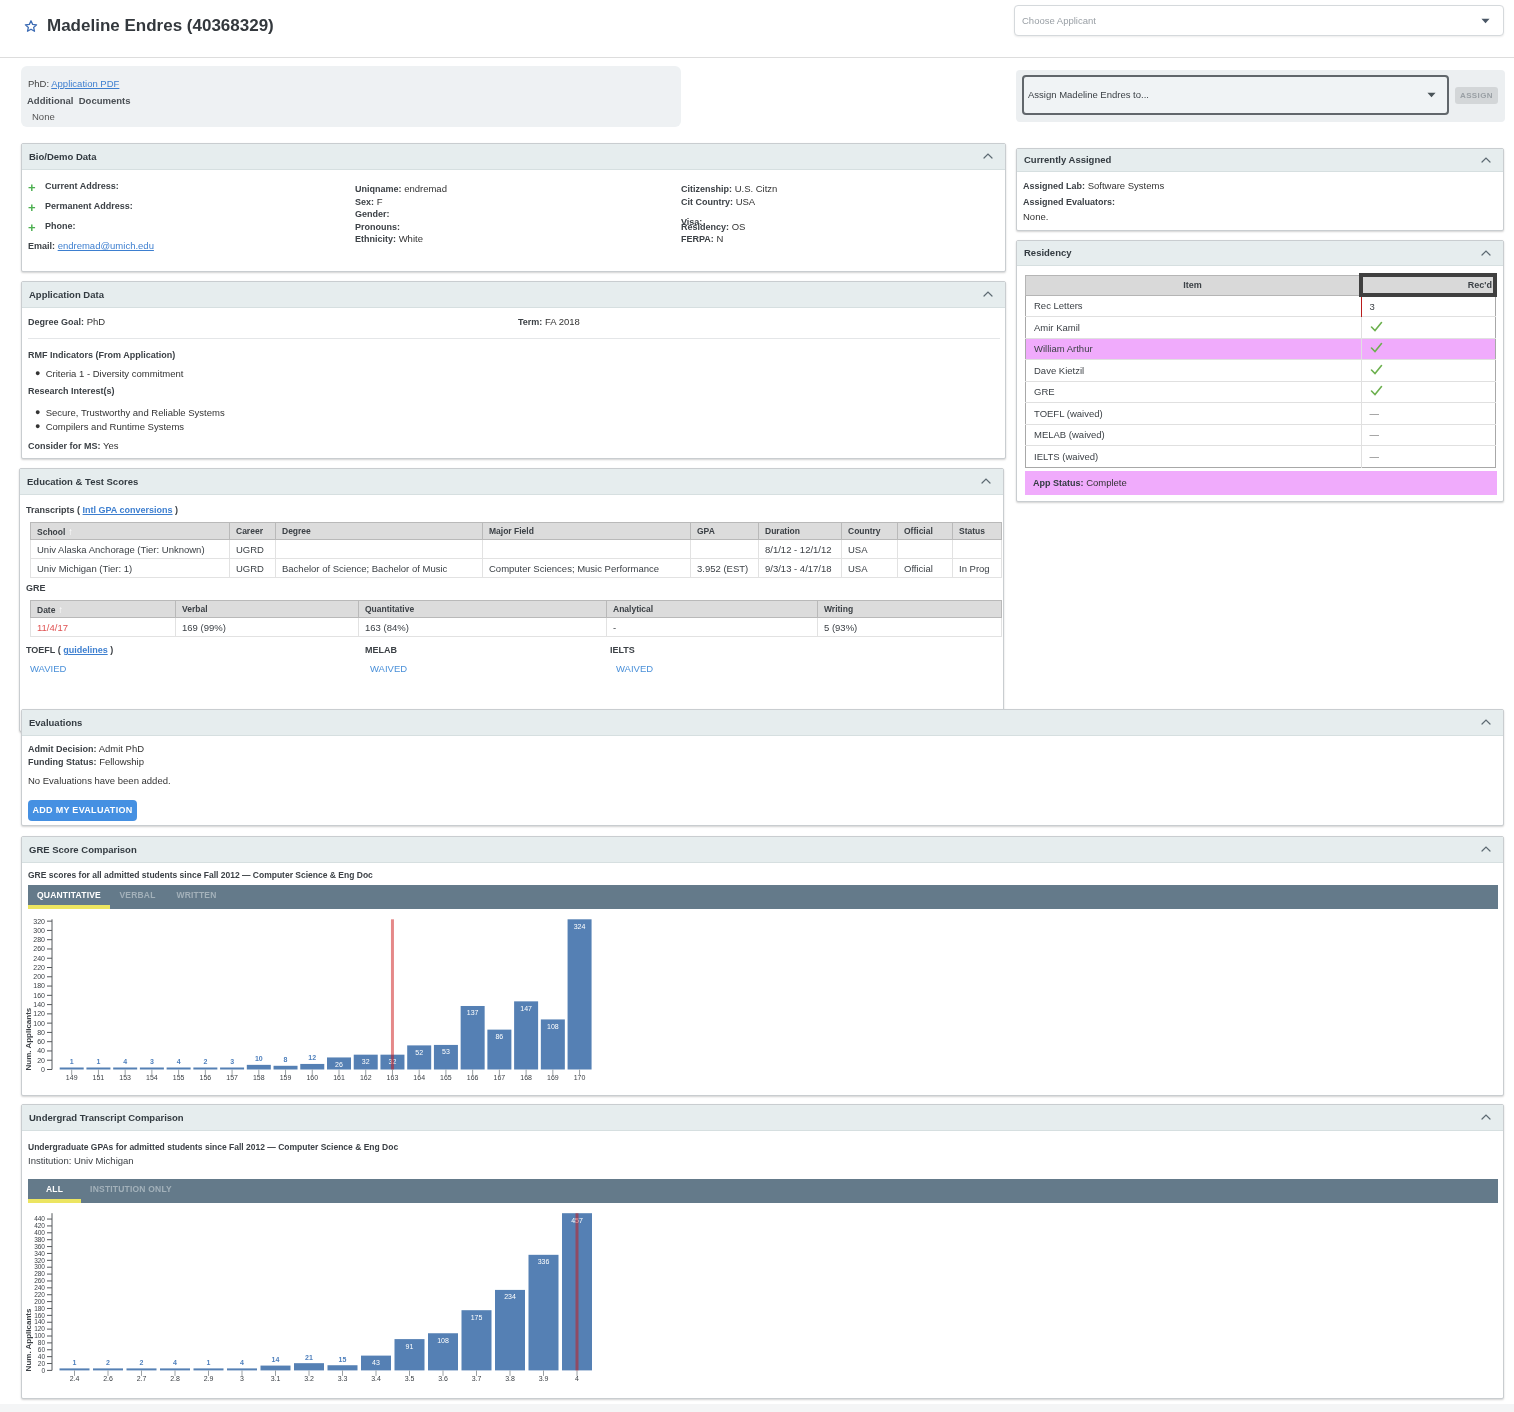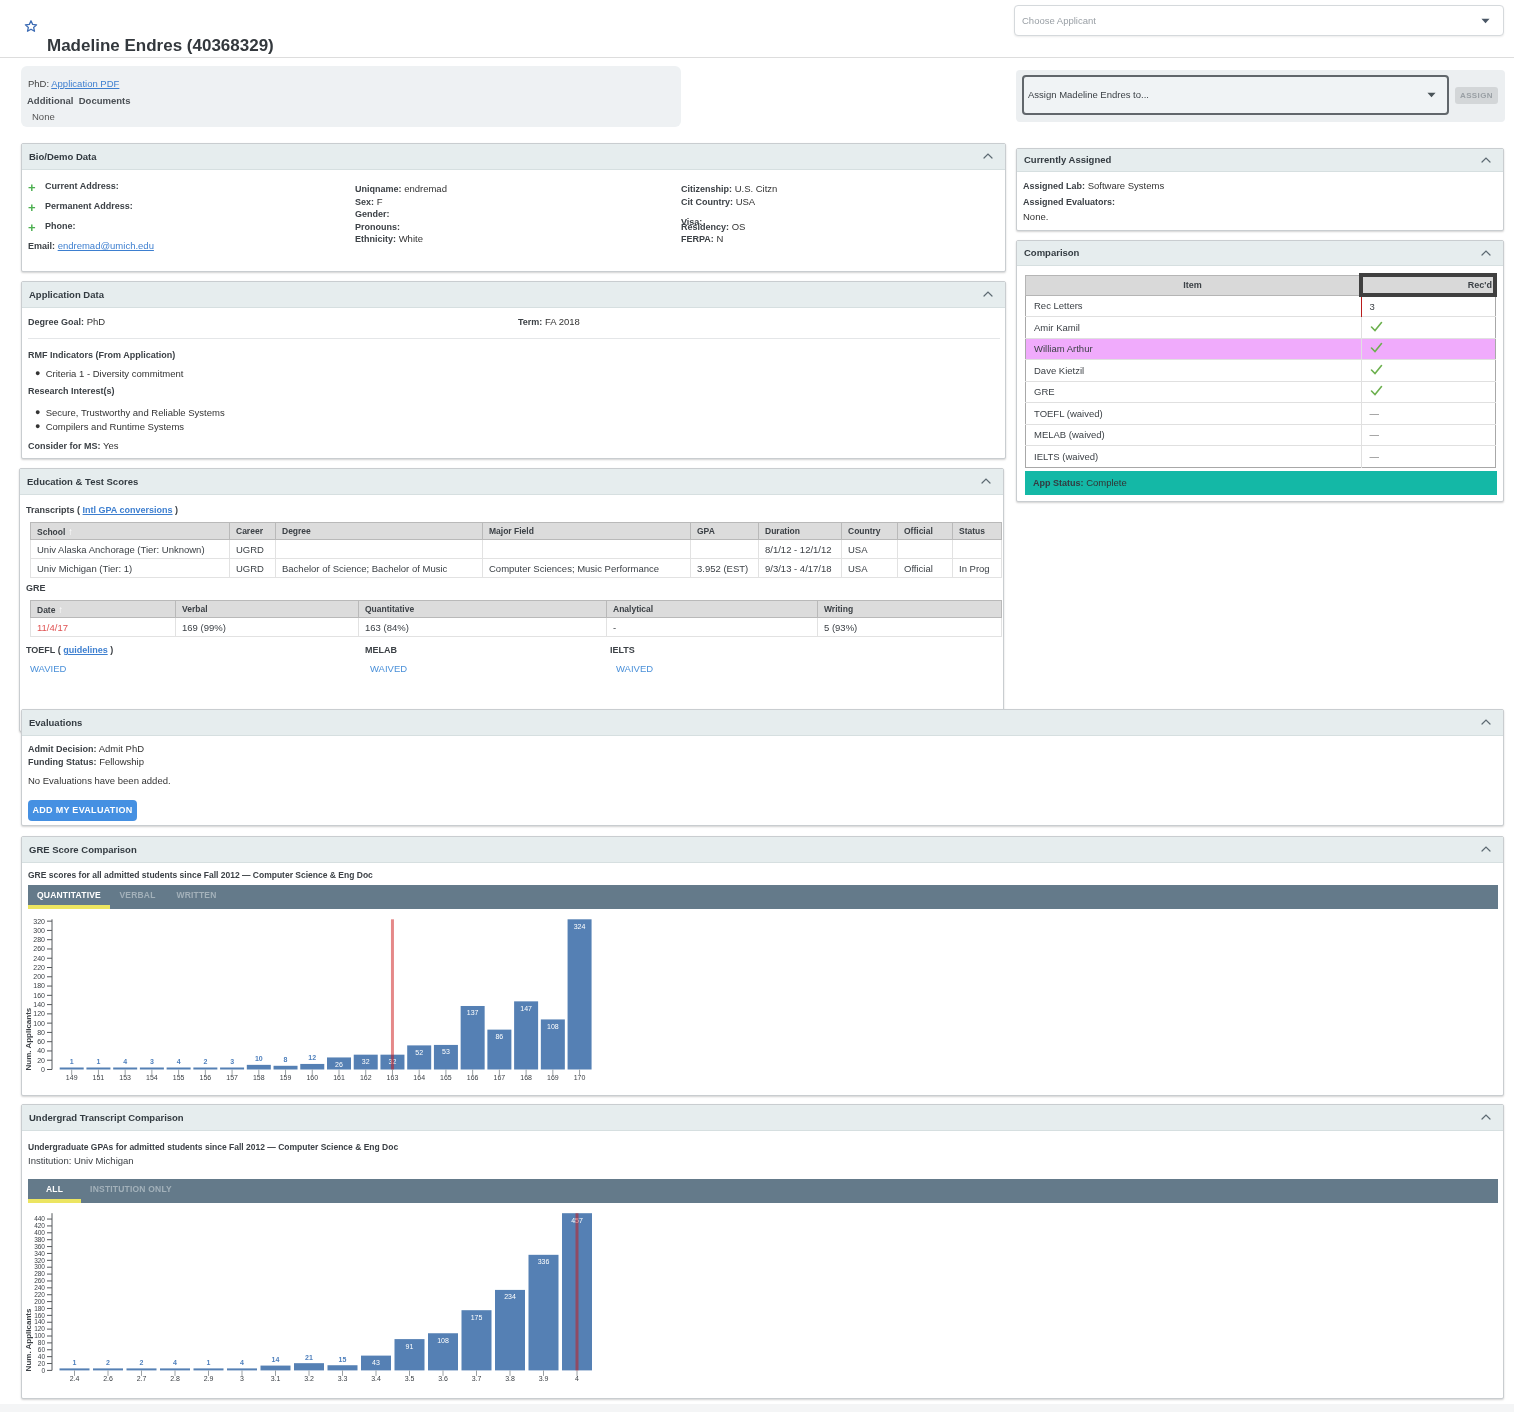--- a/index.html
+++ b/index.html
@@ -10,21 +10,21 @@
 .phead{position:absolute;left:0;top:0;right:0;background:#e6edee;border-bottom:1px solid #d6dfe0;
  font-weight:bold;color:#333b41;}
 a{color:#3d7fd0;text-decoration:underline;}
 .lbl{font-weight:bold;font-size:9px;}
 table{border-collapse:collapse;}
 </style></head><body>
 <div id="page">
 <svg class="abs" style="left:24px;top:19px" width="14" height="14" viewBox="0 0 24 24">
       <path d="M12 3 L14.8 9.2 L21.6 9.9 L16.5 14.4 L18 21 L12 17.5 L6 21 L7.5 14.4 L2.4 9.9 L9.2 9.2 Z" fill="none" stroke="#3e6db5" stroke-width="2.2" stroke-linejoin="round"></path>
     </svg>
-    <div class="abs" style="left:47px;top:16px;font-size:17px;font-weight:bold;color:#33383d;margin-top:20px;">Madeline Endres (40368329)</div>
+    <div class="abs" style="left:47px;top:16px;font-size:17px;font-weight:bold;color:#33383d;">Madeline Endres (40368329)</div>
     <div class="abs" style="left:0;top:57px;width:1514px;height:1px;background:#ddd;"></div>
     <div class="abs" style="left:21px;top:66px;width:660px;height:61px;background:#eef1f3;border-radius:6px;"></div>
     <div class="abs" style="left:28px;top:78px;font-size:9.5px;color:#444;">PhD: <a href="#">Application PDF</a></div>
     <div class="abs" style="left:27px;top:95px;font-size:9.5px;font-weight:bold;color:#4a4f54;">Additional&nbsp; Documents</div>
     <div class="abs" style="left:32px;top:111px;font-size:9.5px;color:#555;">None</div>
     <div class="abs" style="left:1014px;top:5px;width:490px;height:31px;background:#fff;border:1px solid #d5d9dc;border-radius:4px;box-sizing:border-box;box-shadow:0 1px 2px rgba(0,0,0,0.08);"></div>
     <div class="abs" style="left:1022px;top:15px;font-size:9.5px;color:#9aa0a6;">Choose Applicant</div>
     <svg class="abs" style="left:1481px;top:18px" width="9" height="6" viewBox="0 0 10 6">
       <path d="M0.5 0.5 L5 5.5 L9.5 0.5 Z" fill="#4a5766"></path>
     </svg>
@@ -149,21 +149,21 @@
     <div class="panel" style="left:1016px;top:148px;width:488px;height:83px;">
       <div class="phead" style="height:22px;line-height:22px;font-size:9.5px;padding-left:7px;">Currently Assigned</div>
       <svg class="abs" style="right:11px;top:7px" width="12" height="8" viewBox="0 0 12 8">
         <path d="M2 6 L6 2 L10 6" stroke="#5d6a72" stroke-width="1.2" fill="none" stroke-linecap="round"></path>
       </svg>
       <div class="abs" style="left:6px;top:31px;font-size:9.5px;"><span class="lbl" style="color:#3c4146;">Assigned Lab:</span> Software Systems</div>
       <div class="abs" style="left:6px;top:48px;font-size:9px;font-weight:bold;color:#3c4146;">Assigned Evaluators:</div>
       <div class="abs" style="left:6px;top:62px;font-size:9.5px;">None.</div>
     </div>
     <div class="panel" style="left:1016px;top:240px;width:488px;height:262px;">
-      <div class="phead" style="height:24px;line-height:24px;font-size:9.5px;padding-left:7px;">Comparison</div>
+      <div class="phead" style="height:24px;line-height:24px;font-size:9.5px;padding-left:7px;">Residency</div>
       <svg class="abs" style="right:11px;top:8px" width="12" height="8" viewBox="0 0 12 8">
         <path d="M2 6 L6 2 L10 6" stroke="#5d6a72" stroke-width="1.2" fill="none" stroke-linecap="round"></path>
       </svg>
       <div class="abs" style="left:8px;top:32px;width:472px;">
         <table style="width:472px;table-layout:fixed;border:1px solid #a8a8a8;">
           <tbody>
             <tr style="background:#d9d9d9;height:20px;">
               <td style="width:331px;border:1px solid #b5b5b5;font-size:9px;font-weight:bold;color:#3c4146;text-align:center;">Item</td>
               <td style="border:4px solid #404040;font-size:9px;font-weight:bold;color:#3c4146;text-align:right;">Rec'd</td>
             </tr>
@@ -203,21 +203,21 @@
               <td style="border-top:1px solid #e0e0e0;border-right:1px solid #e0e0e0;font-size:9.5px;color:#3c4146;padding-left:8px;">MELAB (waived)</td>
               <td style="border-top:1px solid #e0e0e0;font-size:9.5px;color:#3c4146;padding-left:8px;"><span style="color:#777;">—</span></td>
             </tr>
             <tr style="height:21.5px;background:#fff;">
               <td style="border-top:1px solid #e0e0e0;border-right:1px solid #e0e0e0;font-size:9.5px;color:#3c4146;padding-left:8px;">IELTS (waived)</td>
               <td style="border-top:1px solid #e0e0e0;font-size:9.5px;color:#3c4146;padding-left:8px;"><span style="color:#777;">—</span></td>
             </tr>
           </tbody>
         </table>
       </div>
-      <div class="abs" style="left:8px;top:230px;width:472px;height:24px;background:#14b8a6;box-sizing:border-box;font-size:9.5px;line-height:24px;padding-left:8px;"><span class="lbl" style="color:#333b41;">App Status:</span> Complete</div>
+      <div class="abs" style="left:8px;top:230px;width:472px;height:24px;background:#f0abfc;box-sizing:border-box;font-size:9.5px;line-height:24px;padding-left:8px;"><span class="lbl" style="color:#333b41;">App Status:</span> Complete</div>
     </div>
     <div class="panel" style="left:21px;top:709px;width:1483px;height:117px;">
       <div class="phead" style="height:25px;line-height:25px;font-size:9.5px;padding-left:7px;">Evaluations</div>
       <svg class="abs" style="right:11px;top:8px" width="12" height="8" viewBox="0 0 12 8">
         <path d="M2 6 L6 2 L10 6" stroke="#5d6a72" stroke-width="1.2" fill="none" stroke-linecap="round"></path>
       </svg>
       <div class="abs" style="left:6px;top:33px;font-size:9.5px;"><span class="lbl" style="color:#3c4146;">Admit Decision:</span> Admit PhD</div>
       <div class="abs" style="left:6px;top:46px;font-size:9.5px;"><span class="lbl" style="color:#3c4146;">Funding Status:</span> Fellowship</div>
       <div class="abs" style="left:6px;top:65px;font-size:9.5px;">No Evaluations have been added.</div>
       <div class="abs" style="left:6px;top:90px;width:109px;height:21px;background:#4590e2;border-radius:4px;font-size:9px;font-weight:bold;color:#fff;text-align:center;line-height:21px;letter-spacing:0.3px;">ADD MY EVALUATION</div>

